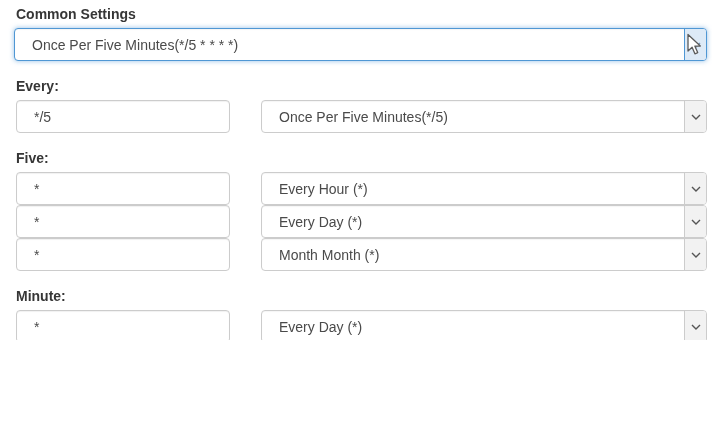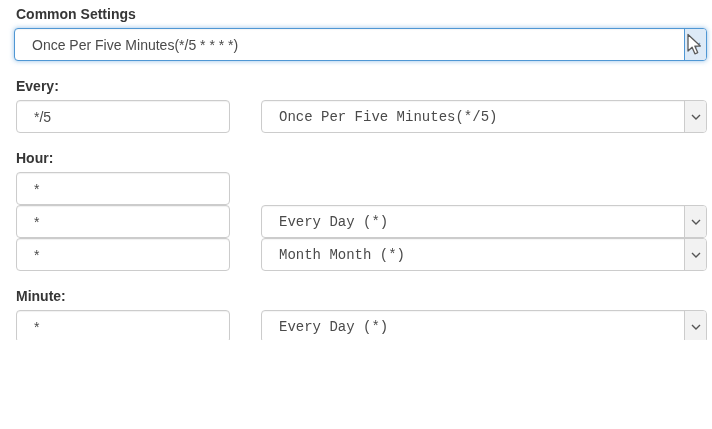--- a/index.html
+++ b/index.html
@@ -37,21 +37,21 @@
     height:33px;
     box-sizing:border-box;
     border:1px solid #cccccc;
     border-radius:4px;
     background:#fff;
     display:flex;align-items:stretch;
     box-shadow:inset 0 1px 1px rgba(0,0,0,0.04);
     cursor:pointer;
     overflow:hidden;
   }
-  .row-select{flex:1;margin-left:31px;font-family:Liberation Mono, monospace;}
+  .row-select{flex:1;margin-left:31px;}
   .select-text{
     flex:1;
     display:flex;align-items:center;
     padding-left:17px;
     font-size:14px;color:#4a4a4a;
     white-space:nowrap;overflow:hidden;
   }
   .select-btn{
     width:21px;
     border-left:1px solid #cccccc;
@@ -97,23 +97,31 @@
     <div class="select row-select">
       <span class="select-text">Once Per Five Minutes(*/5)</span>
       <span class="select-btn">
         <svg class="chev" width="10" height="6" viewBox="0 0 10 6">
             <path d="M1 1l4 4 4-4" stroke="#555555" fill="none" stroke-width="1.4"></path>
           </svg>
       </span>
     </div>
   </div>
 
-  <div class="field-label">Hour:</div>
+  <div class="field-label">Five:</div>
   <div class="controls">
     <input class="text-input" type="text" value="*" style="">
+    <div class="select row-select">
+      <span class="select-text">Every Hour (*)</span>
+      <span class="select-btn">
+        <svg class="chev" width="10" height="6" viewBox="0 0 10 6">
+            <path d="M1 1l4 4 4-4" stroke="#555555" fill="none" stroke-width="1.4"></path>
+          </svg>
+      </span>
+    </div>
   </div>
 
   <div class="controls">
     <input class="text-input" type="text" value="*" style="">
     <div class="select row-select">
       <span class="select-text">Every Day (*)</span>
       <span class="select-btn">
         <svg class="chev" width="10" height="6" viewBox="0 0 10 6">
             <path d="M1 1l4 4 4-4" stroke="#555555" fill="none" stroke-width="1.4"></path>
           </svg>

